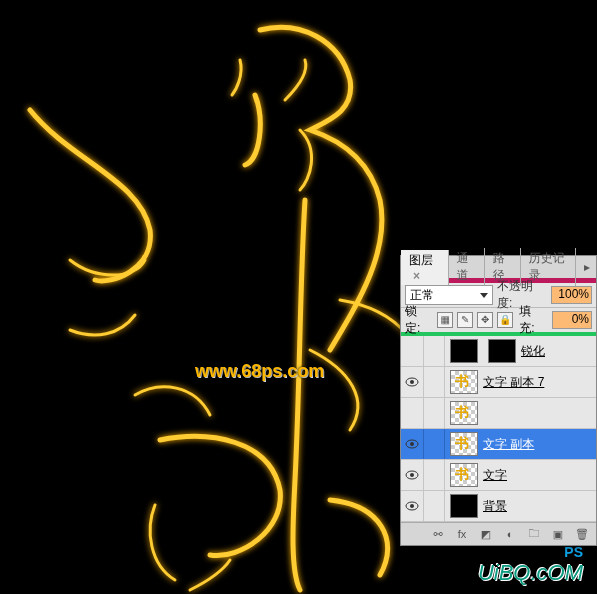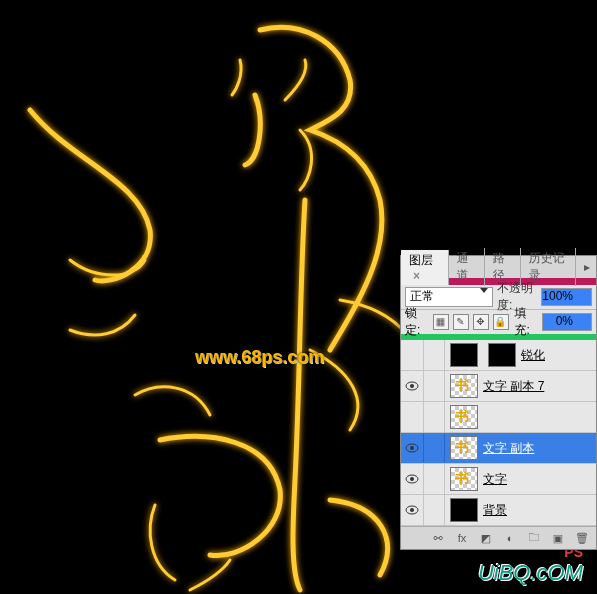--- a/index.html
+++ b/index.html
@@ -2,36 +2,36 @@
 <html><head>
 <meta charset="utf-8">
 <style>
   html,body{margin:0;padding:0;width:597px;height:594px;background:#000;overflow:hidden;font-family:"Microsoft YaHei",SimSun,Arial,sans-serif;font-size:12px;color:#000;}
   .canvas{position:absolute;left:0;top:0;width:597px;height:594px;background:#000;}
   
   .glow{position:absolute;filter:drop-shadow(0 0 3px #ffb200);}
   .glow path{stroke:#ffcc33;stroke-width:5;fill:none;stroke-linecap:round;}
   .glow .thin{stroke-width:3;}
   
-  .wm{position:absolute;left:195px;top:347px;font-weight:bold;font-size:18px;color:#ffb800;text-shadow:0 0 3px #000,1px 1px 0 #fff;}
+  .wm{position:absolute;left:195px;top:361px;font-weight:bold;font-size:18px;color:#ffb800;text-shadow:0 0 3px #000,1px 1px 0 #fff;}
   .wm2{position:absolute;right:14px;bottom:8px;font-weight:normal;font-size:22px;font-style:italic;color:#0a9b80;text-shadow:1px 1px 0 #fff, -1px -1px 0 #fff;}
-  .wm2b{position:absolute;right:14px;bottom:34px;font-weight:bold;font-size:14px;color:#ef4444;text-shadow:1px 1px 0 #000;}
+  .wm2b{position:absolute;right:14px;bottom:34px;font-weight:bold;font-size:14px;color:#0ea5e9;text-shadow:1px 1px 0 #000;}
   
   .panel{position:absolute;right:0;top:255px;width:195px;background:#e5e5e5;border:1px solid #888;box-shadow:0 0 8px rgba(0,0,0,.5);}
-  .tabbar{display:flex;align-items:center;height:22px;background:#d6d6d6;border-bottom:7px solid #be185d;}
+  .tabbar{display:flex;align-items:center;height:22px;background:#d6d6d6;border-bottom:5px solid #be185d;}
   .tab{padding:2px 8px;border-right:1px solid #aaa;color:#555;cursor:default;}
   .tab.active{background:#efefef;color:#000;}
   .tab .x{margin-left:4px;color:#888;font-weight:bold;}
   .tab.more{margin-left:auto;border:none;padding-right:6px;}
   .optrow{display:flex;align-items:center;height:24px;border-bottom:1px solid #bbb;padding:0 4px;gap:4px;}
-  .blend{flex:0 0 78px;height:18px;background:#fff;border:1px solid #999;display:flex;justify-content:space-between;padding:0 4px;}
+  .blend{flex:0 0 78px;height:18px;background:#fff;border:1px solid #999;display:flex;align-items:center;justify-content:space-between;padding:0 4px;}
   .blend .dd{width:0;height:0;border-left:4px solid transparent;border-right:4px solid transparent;border-top:5px solid #333;}
   .lblopa{color:#333;}
-  .pct{width:38px;height:16px;background:#3b82f6;border:1px solid #999;text-align:right;padding-right:18px;}
-  .lockrow{display:flex;align-items:center;height:24px;border-bottom:6px solid #22c55e;padding:0 4px;gap:6px;}
+  .pct{width:38px;height:16px;background:#fdba74;border:1px solid #999;text-align:right;padding-right:2px;}
+  .lockrow{display:flex;align-items:center;height:24px;border-bottom:4px solid #22c55e;padding:0 4px;gap:6px;}
   .lockicons{display:flex;gap:4px;}
   .lockicons span{width:14px;height:14px;border:1px solid #888;background:#f3f3f3;display:inline-block;font-size:10px;text-align:center;line-height:14px;color:#555;}
   .list{max-height:none;}
   .layer{display:flex;align-items:center;height:30px;border-bottom:1px solid #c5c5c5;background:#e7e7e7;}
   .layer.sel{background:#3a7fe6;color:#fff;}
   .eye{width:22px;height:30px;border-right:1px solid #c5c5c5;display:flex;align-items:center;justify-content:center;}
   .eye svg{width:14px;height:10px;}
   .eye.off svg{visibility:hidden;}
   .layer.sel .eye{border-right-color:#2a66c0;}
   .linkcol{width:20px;height:30px;border-right:1px solid #c5c5c5;}

